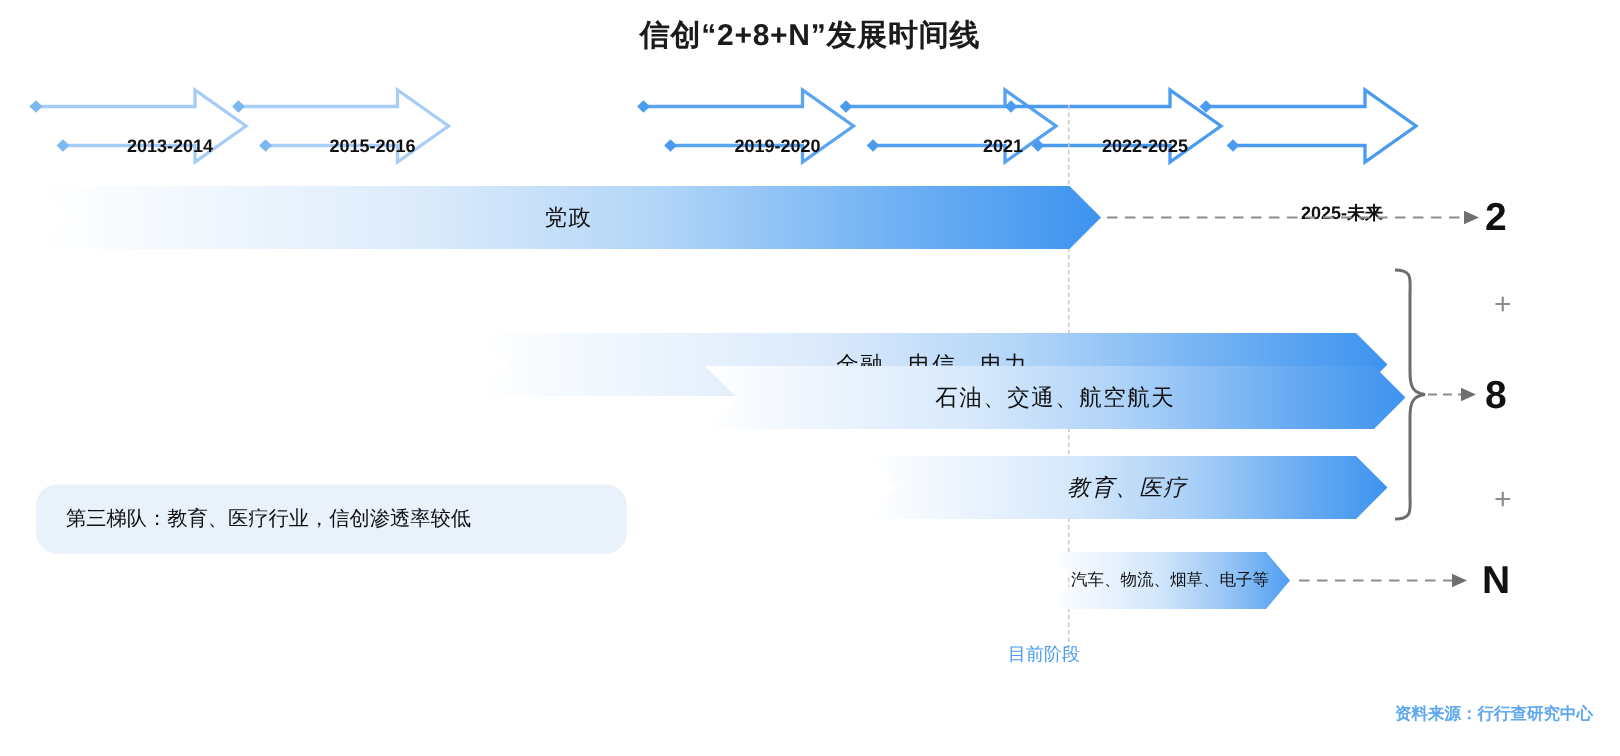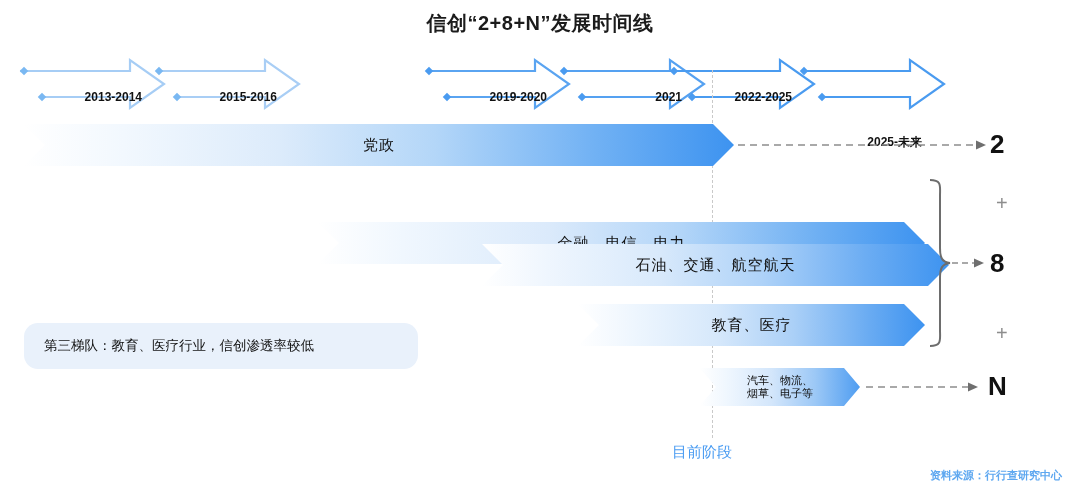--- a/index.html
+++ b/index.html
@@ -70,26 +70,26 @@
     color: #101010;
     font-size: 15px;
     font-weight: normal;
     letter-spacing: 1px;
     clip-path: polygon(0 0, calc(100% - 21px) 0, 100% 50%, calc(100% - 21px) 100%, 0 100%, 21px 50%);
     filter: drop-shadow(2px 3px 2px rgba(120,125,135,0.45));
   }
   .bar-1 { background: linear-gradient(to right, #ffffff 0%, #f2f8fe 14%, #dcebfb 36%, #b3d6f8 58%, #72b2f4 80%, #3d93f0 100%); }
   .bar-2 { background: linear-gradient(to right, #ffffff 0%, #f0f7fe 14%, #dbeafb 38%, #b2d5f8 60%, #6fb0f3 82%, #3d93f0 100%); }
   .bar-3 { background: linear-gradient(to right, #ffffff 0%, #eff6fe 14%, #d8e9fb 38%, #aed2f8 60%, #6cadf3 82%, #3d93f0 100%); }
-  .bar-4 { background: linear-gradient(to right, #ffffff 0%, #eef6fe 16%, #d6e8fb 40%, #abd0f7 62%, #69abf2 84%, #3d93f0 100%); }
+  .bar-4 { background: linear-gradient(to right, #ffffff 0%, #eef6fe 16%, #d6e8fb 40%, #abd0f7 62%, #69abf2 84%, #3d93f0 100%); font-style: italic; }
   .bar-n {
     position: absolute;
     height: 38px;
     display: flex;
-    flex-direction: column;
+    flex-direction: row;
     align-items: center;
     justify-content: center;
     line-height: 1.15;
     font-size: 11px;
     color: #101010;
     clip-path: polygon(0 0, calc(100% - 16px) 0, 100% 50%, calc(100% - 16px) 100%, 0 100%, 16px 50%);
     background: linear-gradient(to right, #ffffff 0%, #eef6fe 18%, #d3e6fb 45%, #9cc8f6 72%, #4f9df1 100%);
     filter: drop-shadow(2px 3px 2px rgba(120,125,135,0.45));
   }
 
@@ -122,22 +122,22 @@
     font-size: 13.5px;
     line-height: 1.72;
     color: #111111;
     white-space: nowrap;
   }
 
   
   .current-stage {
     position: absolute;
     left: 672px;
-    top: 443px;
-    font-size: 15px;
+    top: 428px;
+    font-size: 12px;
     color: #4a9cf2;
   }
   .source {
     position: absolute;
     right: 18px;
     top: 468px;
     font-size: 11px;
     color: #5fa8f0;
     white-space: nowrap;
     font-weight: bold;
@@ -228,21 +228,21 @@
 <div class="vline"></div>
 
 <div class="bar bar-1" style="left:24px;top:124px;width:710px;">
   <span>党政</span>
 </div>
 
 <div class="bar bar-2" style="left:318px;top:184px;width:607px;margin-top:38px;">
   <span>金融、电信、电力</span>
 </div>
 
-<div class="bar bar-3" style="left:482px;top:244px;width:467px;">
+<div class="bar bar-3" style="left:470px;top:244px;width:467px;">
   <span>石油、交通、航空航天</span>
 </div>
 
 <div class="bar bar-4" style="left:578px;top:304px;width:347px;">
   <span>教育、医疗</span>
 </div>
 
 <div class="bar-n" style="left:700px;top:368px;width:160px;">
   <span>汽车、物流、</span>
   <span>烟草、电子等</span>

